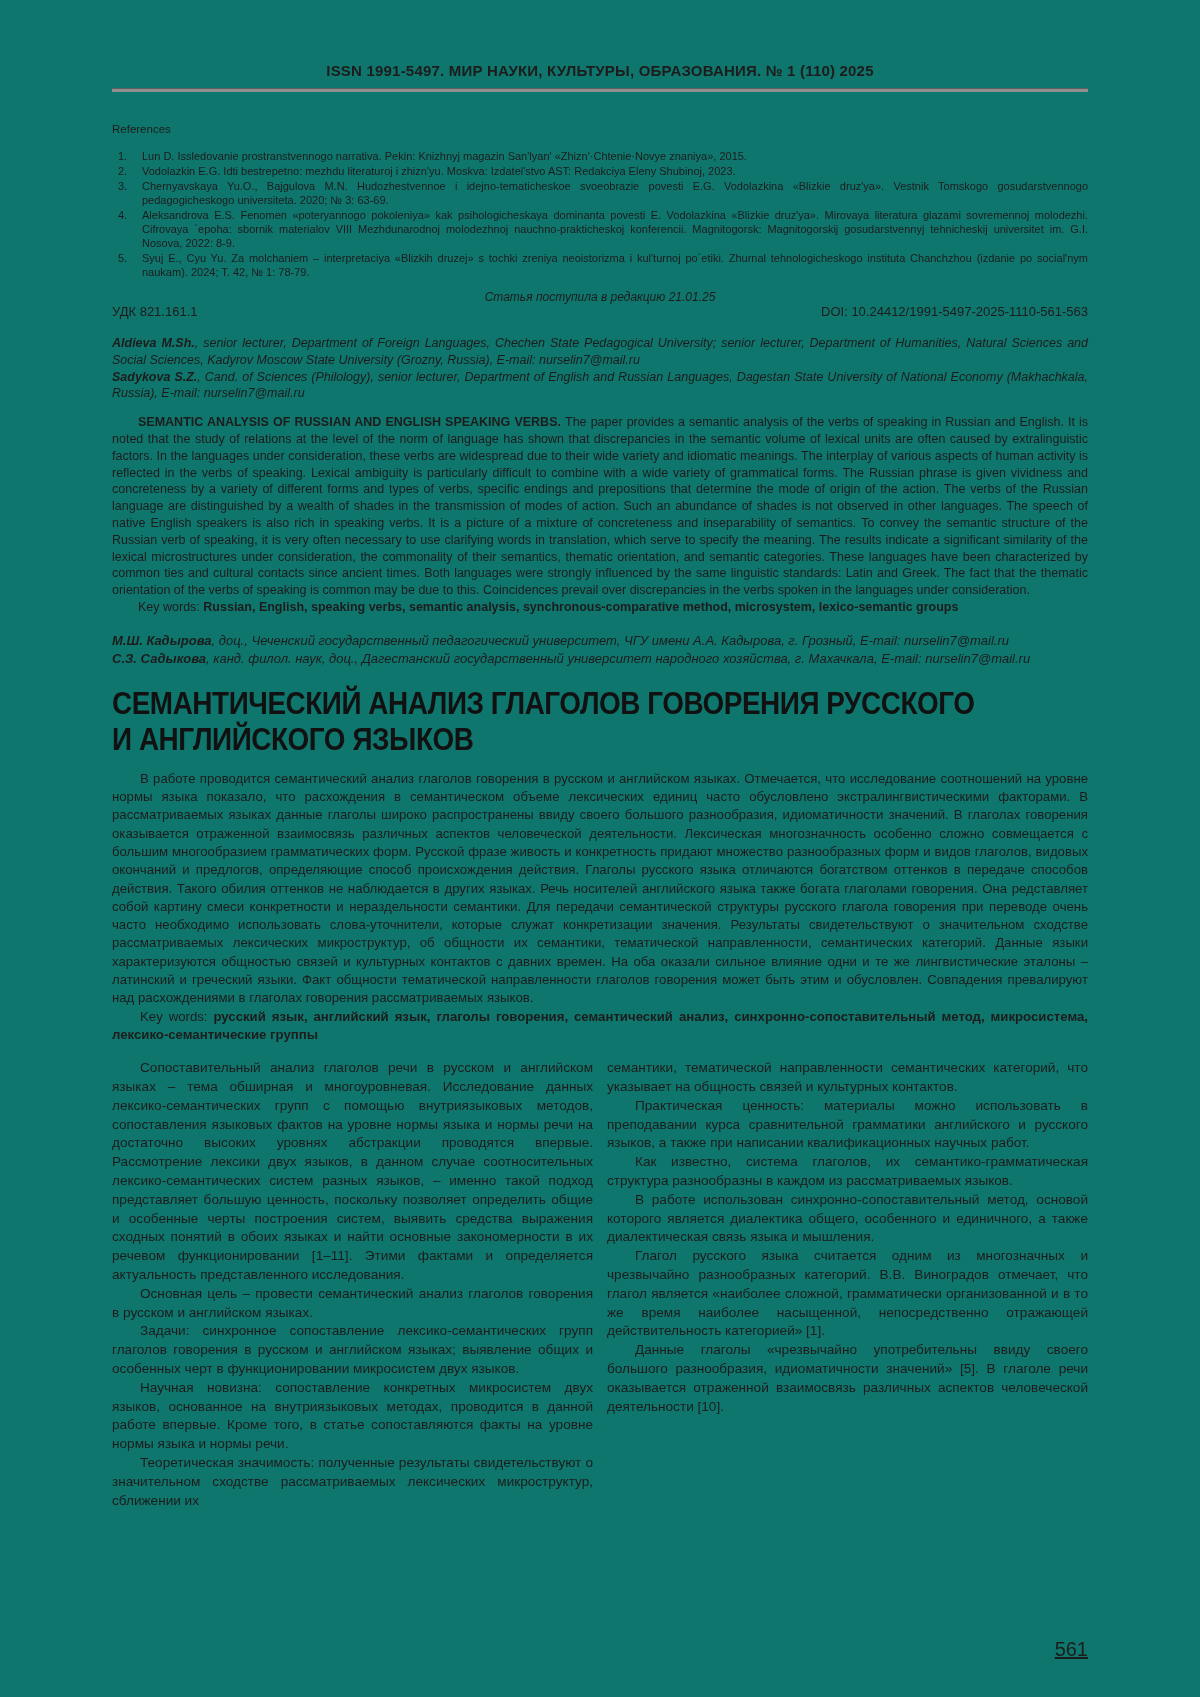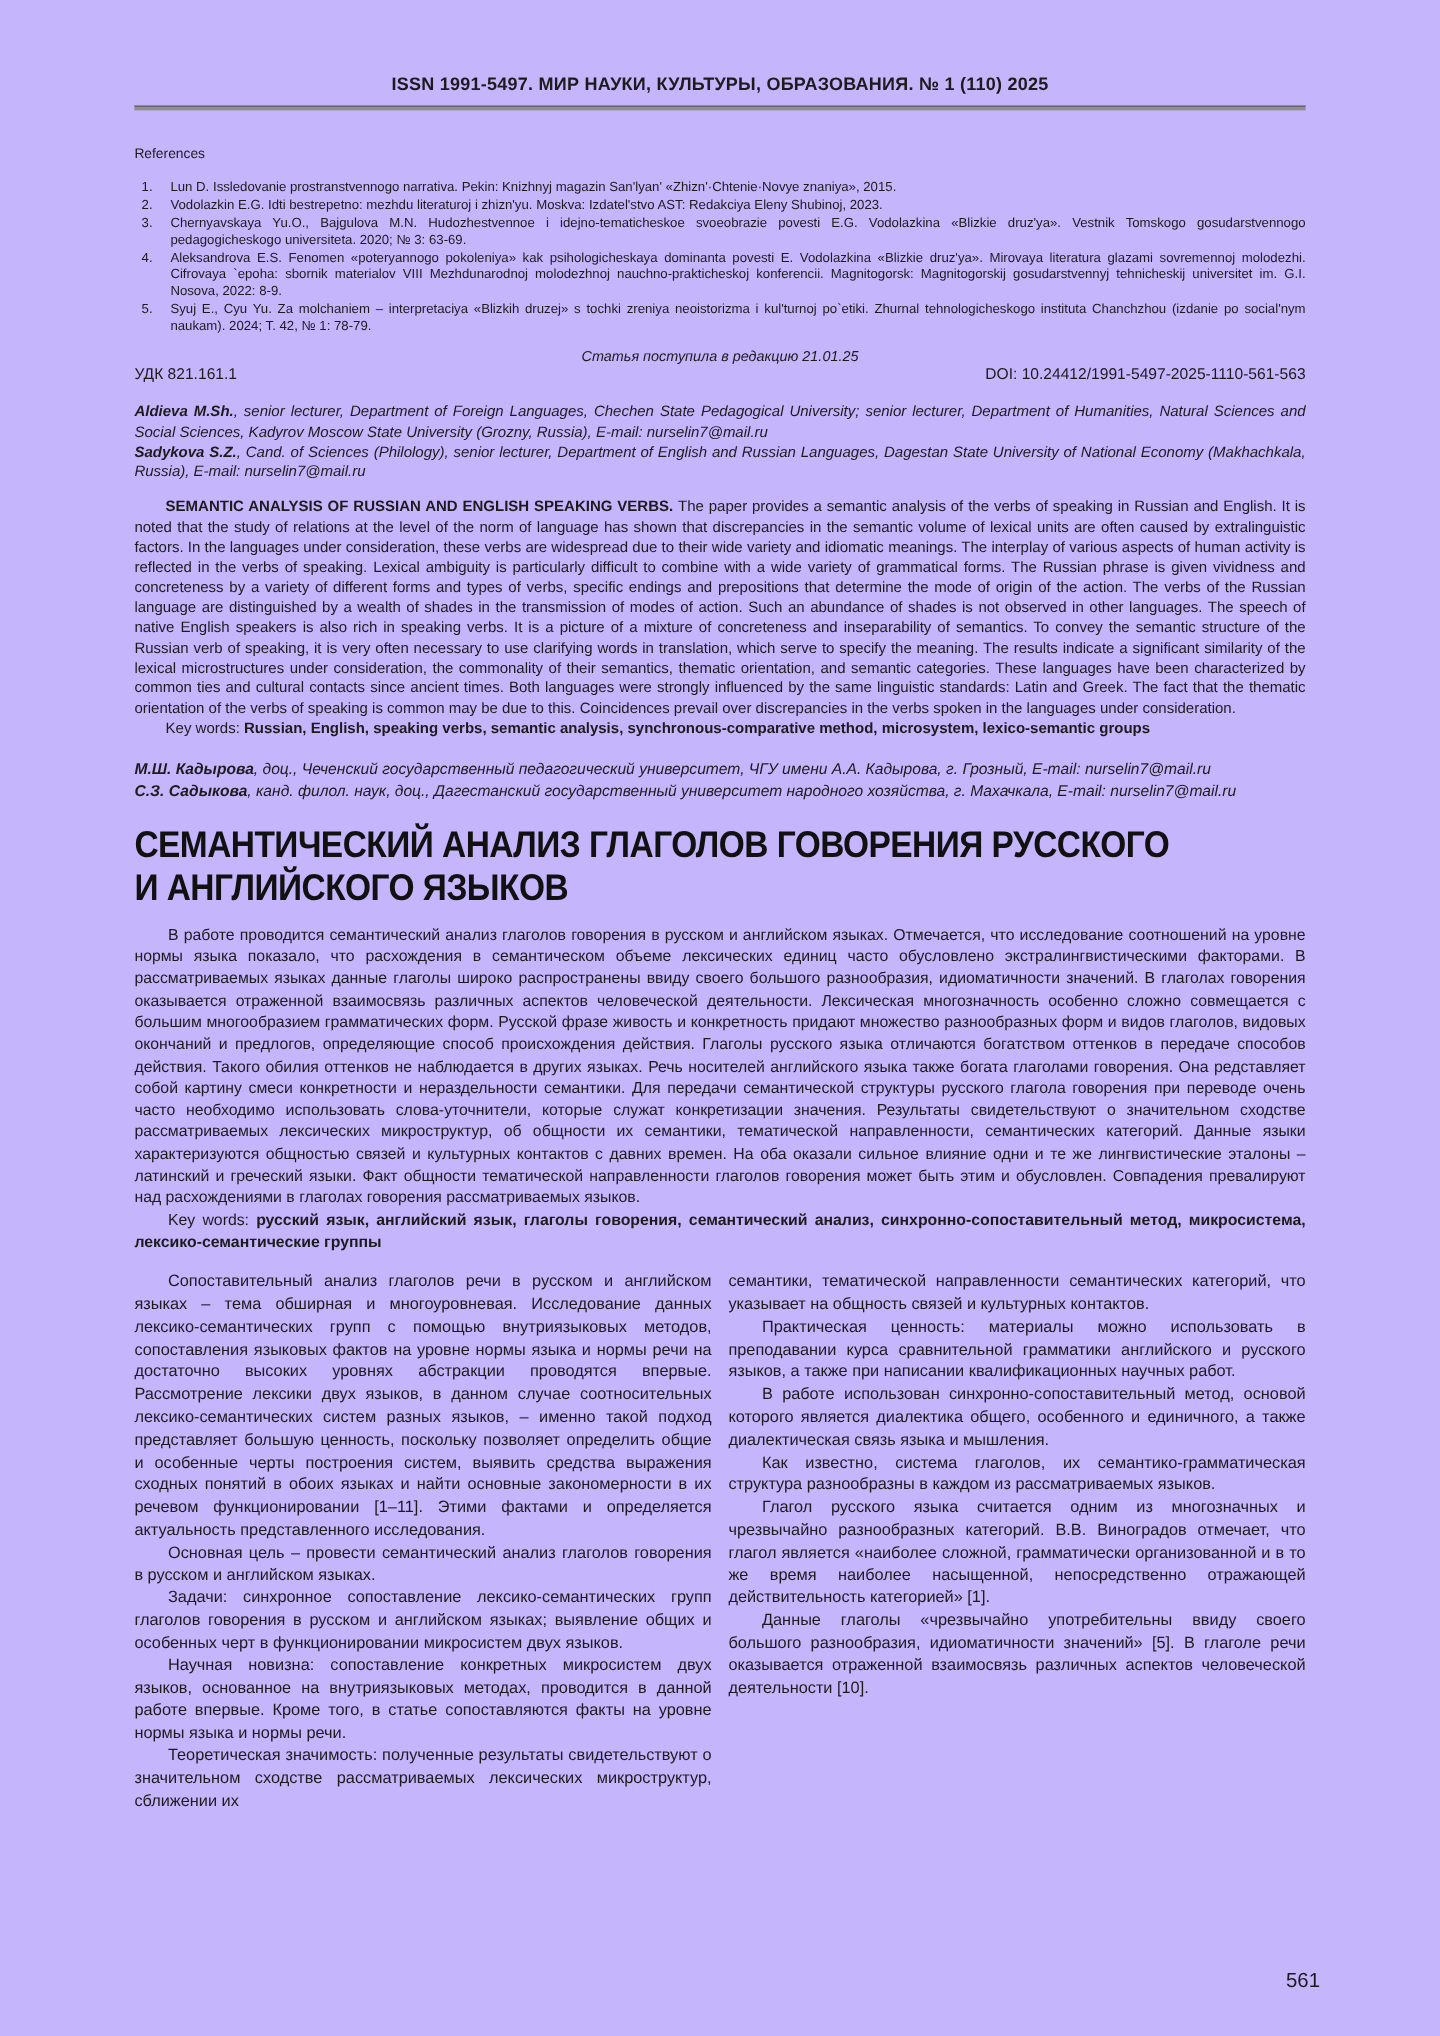--- a/index.html
+++ b/index.html
@@ -1,20 +1,20 @@
 <!DOCTYPE html>
 <html><head>
 <meta charset="utf-8">
 <style>
   html,body { margin:0; padding:0; background:#e9e9e9; }
   .page {
     position:relative;
     width:1200px; height:1697px;
     margin:0 auto;
-    background:#c4b5fd;
+    background:#0f766e;
     color:#1c1c1c;
     font-family:"Liberation Sans", sans-serif;
     box-sizing:border-box;
     padding:62px 112px 0 112px;
     overflow:hidden;
   }
   .sb { font-weight:bold; }
   .si { }
 
   .issn-line { text-align:center; font-size:15px; font-weight:bold; letter-spacing:.2px; }
@@ -43,21 +43,21 @@
   .title-ru .tline { display:inline-block; transform:scaleX(.9); transform-origin:left center; letter-spacing:-.5px; white-space:nowrap; }
 
   .abstract-ru { margin:12px 0 0 0; font-size:13.2px; line-height:18.3px; text-align:justify; text-indent:28px; }
   .keywords-ru { margin:0; font-size:13.2px; line-height:18.3px; text-align:justify; text-indent:28px; }
 
   .columns { display:flex; gap:14px; margin-top:15px; font-size:13.6px; line-height:18.8px; }
   .col { flex:1 1 0; text-align:justify; }
   .col p { margin:0; text-indent:28px; }
   .col p.noindent { text-indent:0; }
 
-  .page-number { position:absolute; right:100px; bottom:36px; font-size:17px; }
+  .page-number { position:absolute; right:112px; bottom:36px; font-size:20px;text-decoration:underline; }
 </style>
 </head>
 <body>
 
 <div class="page">
 
   <header>
     <div class="issn-line">ISSN 1991-5497. МИР НАУКИ, КУЛЬТУРЫ, ОБРАЗОВАНИЯ.  № 1 (110) 2025</div>
     <div class="header-rule"></div>
   </header>
@@ -118,22 +118,22 @@
     <div class="col">
       <p>Сопоставительный анализ глаголов речи в русском и английском языках – тема обширная и многоуровневая. Исследование данных лексико-семантических групп с помощью внутриязыковых методов, сопоставления языковых фактов на уровне нормы языка и нормы речи на достаточно высоких уровнях абстракции проводятся впервые. Рассмотрение лексики двух языков, в данном случае соотносительных лексико-семантических систем разных языков, – именно такой подход представляет большую ценность, поскольку позволяет определить общие и особенные черты построения систем, выявить средства выражения сходных понятий в обоих языках и найти основные закономерности в их речевом функционировании [1–11]. Этими фактами и определяется актуальность представленного исследования.</p>
       <p>Основная цель – провести семантический анализ глаголов говорения в русском и английском языках.</p>
       <p>Задачи: синхронное сопоставление лексико-семантических групп глаголов говорения в русском и английском языках; выявление общих и особенных черт в функционировании микросистем двух языков.</p>
       <p>Научная новизна: сопоставление конкретных микросистем двух языков, основанное на внутриязыковых методах, проводится в данной работе впервые. Кроме того, в статье сопоставляются факты на уровне нормы языка и нормы речи.</p>
       <p>Теоретическая значимость: полученные результаты свидетельствуют о значительном сходстве рассматриваемых лексических микроструктур, сближении их</p>
     </div>
     <div class="col">
       <p class="noindent">семантики, тематической направленности семантических категорий, что указывает на общность связей и культурных контактов.</p>
       <p>Практическая ценность: материалы можно использовать в преподавании курса сравнительной грамматики английского и русского языков, а также при написании квалификационных научных работ.</p>
+      <p>Как известно, система глаголов, их семантико-грамматическая структура разнообразны в каждом из рассматриваемых языков.</p>
       <p>В работе использован синхронно-сопоставительный метод, основой которого является диалектика общего, особенного и единичного, а также диалектическая связь языка и мышления.</p>
-      <p>Как известно, система глаголов, их семантико-грамматическая структура разнообразны в каждом из рассматриваемых языков.</p>
       <p>Глагол русского языка считается одним из многозначных и чрезвычайно разнообразных категорий. В.В. Виноградов отмечает, что глагол является «наиболее сложной, грамматически организованной и в то же время наиболее насыщенной, непосредственно отражающей действительность категорией» [1].</p>
       <p>Данные глаголы «чрезвычайно употребительны ввиду своего большого разнообразия, идиоматичности значений» [5]. В глаголе речи оказывается отраженной взаимосвязь различных аспектов человеческой деятельности [10].</p>
     </div>
   </section>
 
   <div class="page-number">561</div>
 
 </div>
 
 </body></html>

